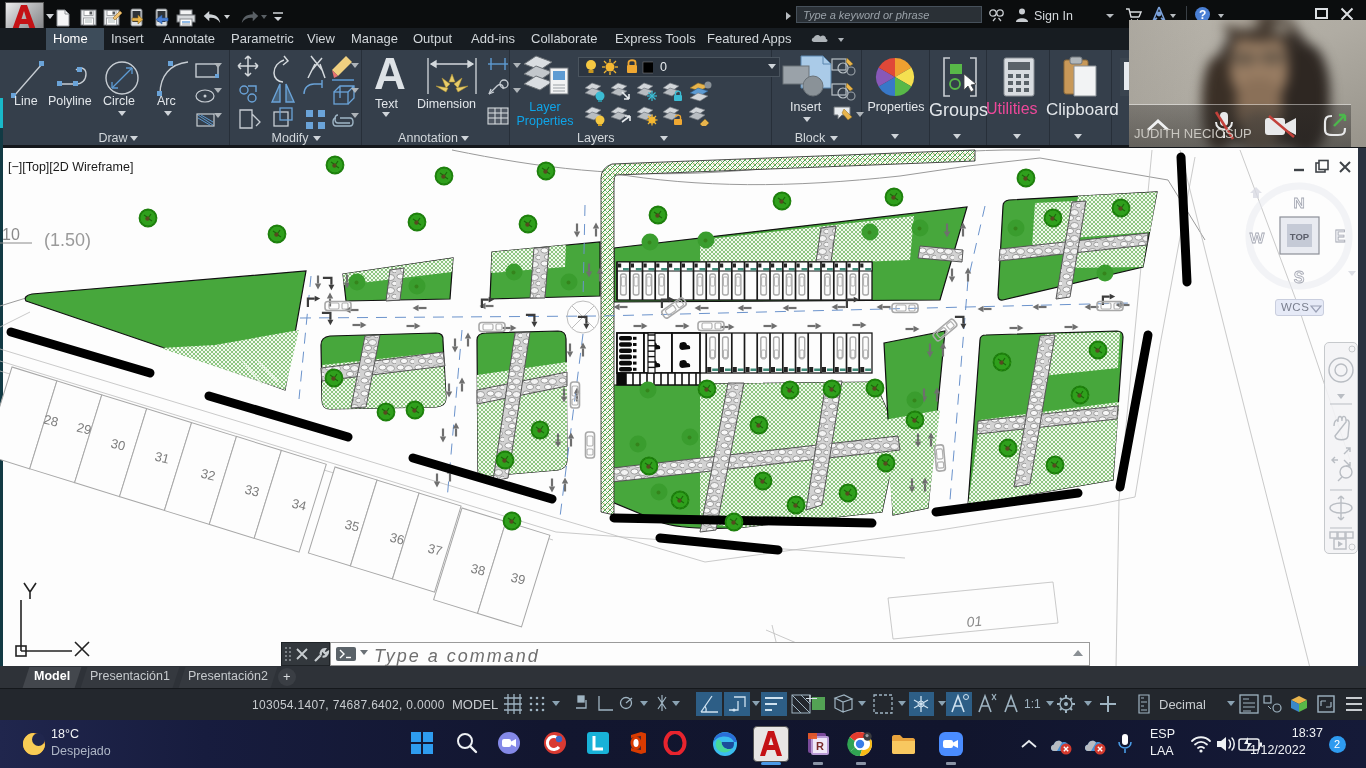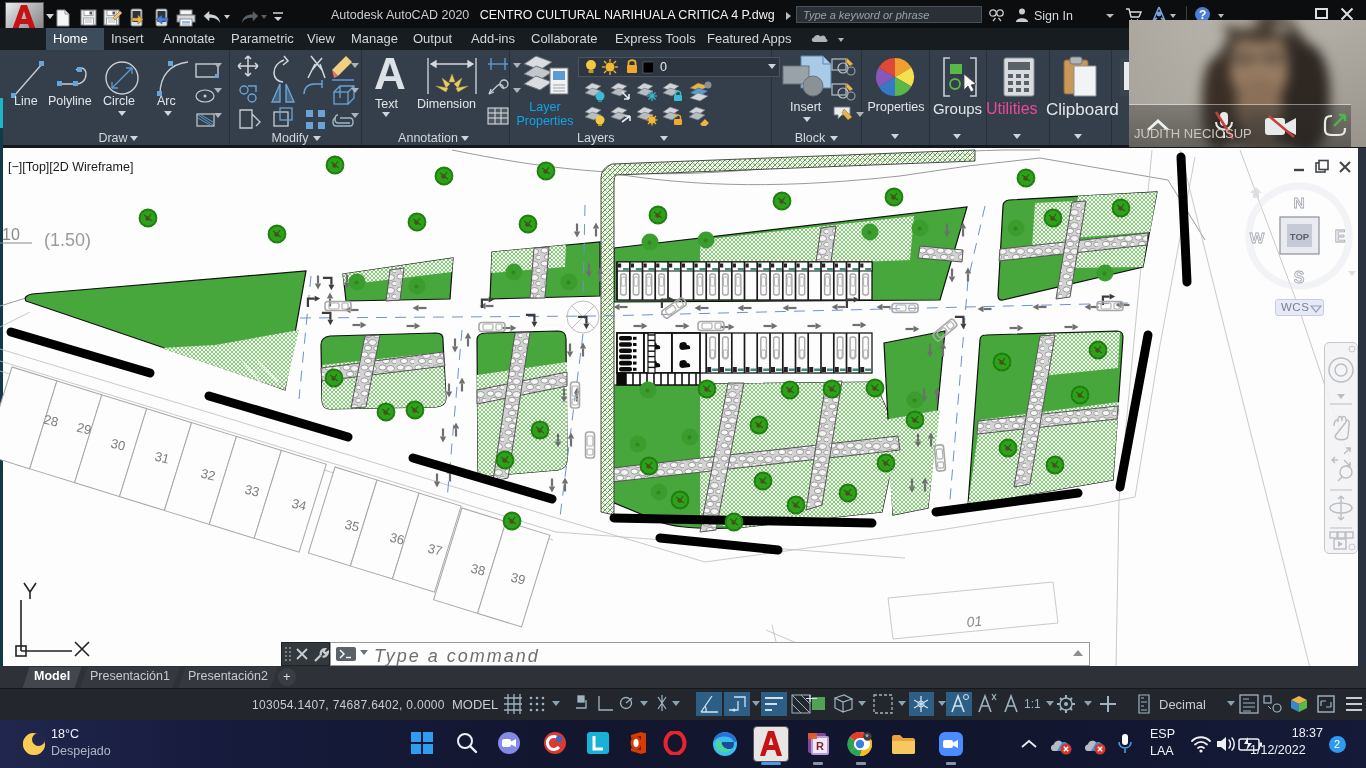--- a/index.html
+++ b/index.html
@@ -64,21 +64,20 @@
 <svg class="abs" style="left:239px;top:10px" width="22" height="14" viewBox="0 0 24 15">
  <path d="M15 1 L21 6.5 L15 12 L15 8.5 C10 8 6 9.5 3 14 C4 8 8 4.8 15 4.6 Z" fill="#5a6065"></path>
     </svg>
 <div class="abs" style="left:261px;top:15px;width:0;height:0;border-left:3.5px solid transparent;border-right:3.5px solid transparent;border-top:4px solid #5a6065"></div>
 <svg class="abs" style="left:271px;top:10px" width="14" height="14" viewBox="0 0 14 14">
  <path d="M2 3 L12 3" stroke="#cfd3d7" stroke-width="1.5"></path>
  <path d="M3 7 L11 7 L7 11 Z" fill="#cfd3d7"></path>
     </svg>
 
 
-<div class="abs" style="left:331px;top:8px;width:560px;white-space:nowrap;font-size:12.5px;color:#c9cdd2">Autodesk AutoCAD 2020&nbsp;&nbsp; <span style="color:#f0f3f5">CENTRO CULTURAL NARIHUALA CRITICA 4 P.dwg</span></div>
 <div class="abs" style="left:786px;top:12px;width:0;height:0;border-top:4.5px solid transparent;border-bottom:4.5px solid transparent;border-left:5px solid #b8bcc0"></div>
 <div class="abs" style="left:796px;top:6px;width:186px;height:17px;background:#2a3036;border:1px solid #46505a;font-style:italic;font-size:11px;color:#9aa2a9;padding:2px 6px">Type a keyword or phrase</div>
 <svg class="abs" style="left:988px;top:8px" width="18" height="14" viewBox="0 0 18 14">
  <circle cx="5" cy="5" r="3.2" fill="none" stroke="#c8ccd0" stroke-width="1.3"></circle>
  <circle cx="12" cy="5" r="3.2" fill="none" stroke="#c8ccd0" stroke-width="1.3"></circle>
  <path d="M7.5 10 L5 13 M10.5 10 L13 13" stroke="#c8ccd0" stroke-width="1.2"></path>
     </svg>
 <svg class="abs" style="left:1014px;top:7px" width="16" height="16" viewBox="0 0 16 16">
  <circle cx="8" cy="4.5" r="3" fill="#c8ccd0"></circle>
  <path d="M2 15 C2 10 14 10 14 15 Z" fill="#c8ccd0"></path>
@@ -414,21 +413,21 @@
  </g>
 </svg>
 <div class="abs" style="left:862px;top:100px;width:68px;text-align:center;font-size:12.5px;color:#e2e6ea">Properties</div>
 <svg class="abs" style="left:940px;top:56px" width="42" height="42" viewBox="0 0 42 42">
  <path d="M10 2 L4 2 L4 40 L10 40" fill="none" stroke="#c8cdd2" stroke-width="1.6"></path>
  <path d="M30 2 L36 2 L36 40 L30 40" fill="none" stroke="#c8cdd2" stroke-width="1.6"></path>
  <rect x="10" y="8" width="12" height="10" fill="#58b848"></rect>
  <circle cx="15" cy="28" r="5" fill="none" stroke="#58b848" stroke-width="1.8"></circle>
  <path d="M24 18 L24 34 L28 30 L31 36 L34 34 L31 29 L36 28 Z" fill="#fff" stroke="#444" stroke-width=".8"></path>
 </svg>
-<div class="abs" style="left:929px;top:100px;width:57px;text-align:center;font-size:15px;color:#e2e6ea">Groups</div>
+<div class="abs" style="left:929px;top:100px;width:57px;text-align:center;font-size:18px;color:#e2e6ea">Groups</div>
 <svg class="abs" style="left:1000px;top:56px" width="38" height="42" viewBox="0 0 38 42">
  <rect x="4" y="2" width="30" height="38" rx="2" fill="#d8dce0" stroke="#8a9096"></rect>
  <rect x="8" y="6" width="22" height="8" fill="#5a6268"></rect>
  <g fill="#5a6268">
   <rect x="8" y="18" width="5" height="4"></rect>
         <rect x="16" y="18" width="5" height="4"></rect>
         <rect x="24" y="18" width="5" height="4"></rect>
   <rect x="8" y="25" width="5" height="4"></rect>
         <rect x="16" y="25" width="5" height="4"></rect>
         <rect x="24" y="25" width="5" height="4"></rect>

